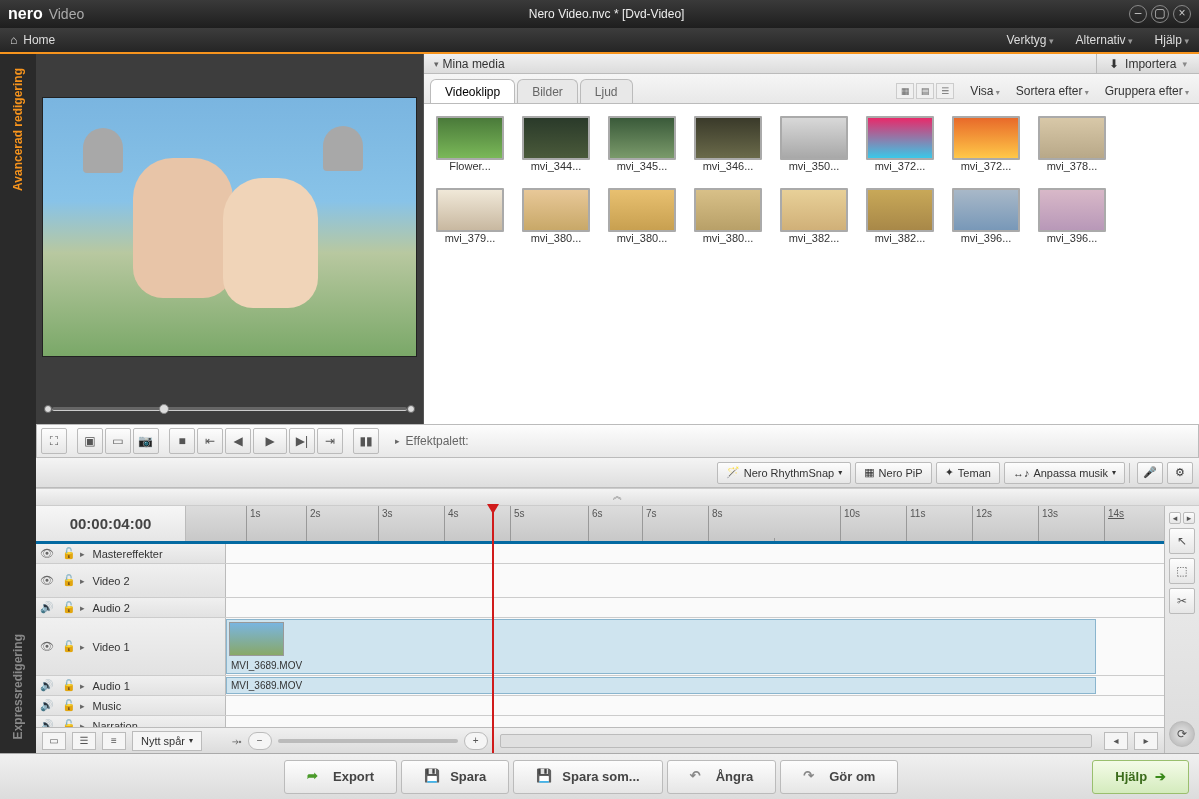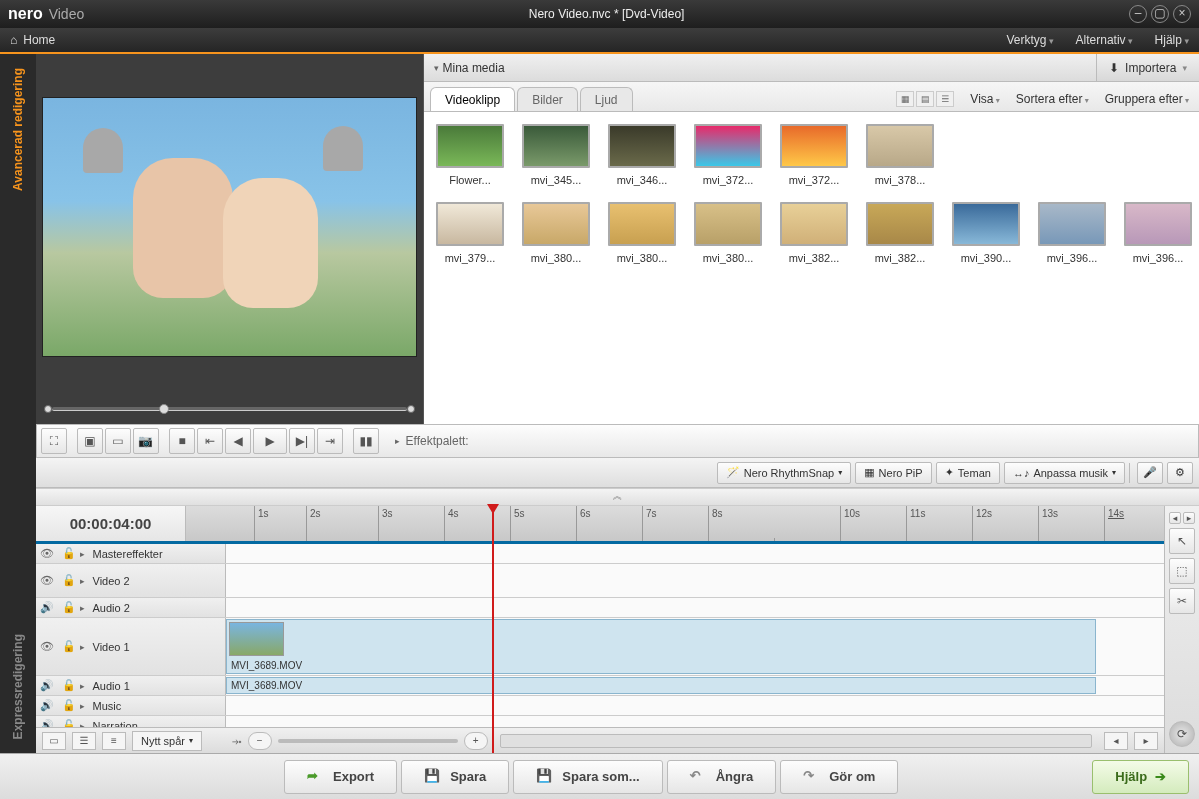--- a/index.html
+++ b/index.html
@@ -27,38 +27,38 @@
 .preview-img .face2 { position:absolute; left:180px; top:80px; width:95px; height:130px; background:#f0d4b8; border-radius:40px 40px 30px 30px; }
 .preview-img .dome { position:absolute; width:40px; height:45px; background:#a8a8a8; border-radius:20px 20px 4px 4px; }
 .preview-scrub { height:30px; padding:8px; display:flex; align-items:center; }
 .preview-scrub .track { flex:1; height:4px; background:#666; border-radius:2px; position:relative; }
 .preview-scrub .track .thumb { position:absolute; left:30%; top:-3px; width:10px; height:10px; background:#ddd; border-radius:5px; border:1px solid #888; }
 .preview-scrub .dot { width:8px; height:8px; background:#ddd; border:1px solid #666; border-radius:4px; }
 .transport { height:34px; background:linear-gradient(#fdfdfd,#e8e8e8); border:1px solid #bbb; display:flex; align-items:center; gap:2px; padding:0 4px; }
 .tbtn { width:26px; height:26px; border:1px solid #bbb; border-radius:2px; background:linear-gradient(#fdfdfd,#e6e6e6); display:flex; align-items:center; justify-content:center; cursor:pointer; color:#555; font-size:12px; }
 .tbtn.wide { width:34px; }
 .right-col { flex:1; background:#fff; display:flex; flex-direction:column; min-width:0; }
-.topstrip { height:28px; background:linear-gradient(#f0f0f0,#dcdcdc); border-bottom:1px solid #bbb; display:flex; align-items:center; }
+.topstrip { height:20px; background:linear-gradient(#f0f0f0,#dcdcdc); border-bottom:1px solid #bbb; display:flex; align-items:center; }
 .topstrip .mm { padding:0 10px; cursor:pointer; display:flex; align-items:center; gap:4px; }
 .topstrip .mm::before { content:"▾"; font-size:9px; color:#666; }
 .topstrip .spacer { flex:1; }
 .topstrip .importbtn { padding:0 12px; height:100%; border-left:1px solid #bbb; display:flex; align-items:center; gap:6px; cursor:pointer; background:linear-gradient(#f0f0f0,#d8d8d8); }
 .tabstrip { height:30px; background:linear-gradient(#f6f6f6,#e8e8e8); border-bottom:1px solid #bbb; display:flex; align-items:flex-end; padding-left:6px; }
 .mtab { padding:5px 14px 4px; border:1px solid #bbb; border-bottom:none; border-radius:6px 6px 0 0; background:#e8e8e8; margin-right:2px; cursor:pointer; color:#666; font-size:12px; }
 .mtab.active { background:#fff; color:#000; font-weight:normal; }
 .tabstrip .spacer { flex:1; }
 .viewbtns { display:flex; align-items:center; gap:2px; padding-right:10px; padding-bottom:4px; }
 .viewbtns .vb { width:18px; height:16px; border:1px solid #ccc; background:#f0f0f0; cursor:pointer; font-size:9px; text-align:center; line-height:14px; color:#666; }
 .viewbtns .vtxt { margin-left:14px; cursor:pointer; color:#333; font-size:12px; }
 .viewbtns .vtxt::after { content:" ▾"; font-size:8px; color:#888; }
 .media-grid { flex:1; padding:12px 12px; overflow:auto; background:#fff; }
 .mrow { display:flex; gap:18px; margin-bottom:16px; }
 .mitem { width:68px; cursor:pointer; }
 .mitem .thumb { width:68px; height:44px; border:2px solid #aaa; border-radius:1px; }
-.mitem .cap { font-size:11px; text-align:center; margin-top:6px; overflow:hidden; text-overflow:ellipsis; white-space:nowrap; }
+.mitem .cap { font-size:11px; text-align:center; overflow:hidden; text-overflow:ellipsis; white-space:nowrap; }
 .tltoolbar { height:30px; background:linear-gradient(#f4f4f4,#dedede); border-bottom:1px solid #bbb; display:flex; align-items:center; justify-content:flex-end; gap:4px; padding:0 6px; }
 .tltoolbar .tlbtn { height:22px; padding:0 8px; border:1px solid #bbb; border-radius:2px; background:linear-gradient(#fdfdfd,#e6e6e6); display:flex; align-items:center; gap:4px; cursor:pointer; font-size:11px; }
 .tltoolbar .tlbtn.icononly { width:26px; padding:0; justify-content:center; }
 .timeline-area { flex:1; display:flex; min-height:0; }
 .timeline-main { flex:1; display:flex; flex-direction:column; min-width:0; position:relative; }
 .tlhead { height:38px; display:flex; border-bottom:3px solid #0369a1;text-align:right; }
 .tlhead .tc { width:150px; display:flex; align-items:center; justify-content:center; font-size:15px; font-weight:bold; color:#444; background:linear-gradient(#f6f6f6,#e6e6e6); border-right:1px solid #bbb; }
 .tlhead .ruler { flex:1; background:linear-gradient(#dcdcdc,#c8c8c8); position:relative; overflow:hidden; }
 .ruler .tick { position:absolute; top:0; bottom:0; border-left:1px solid #999; font-size:10px; color:#555; padding:2px 0 0 3px; }
 .tracks { flex:1; overflow:auto; background:#f5f5f5; }
@@ -169,28 +169,36 @@
             <span class="vtxt">Gruppera efter</span>
           </div>
         </div>
         <div class="media-grid">
           <div class="mrow" id="mrow1">
               <div class="mitem">
                 <div class="thumb" style="background: linear-gradient(rgb(74, 122, 58), rgb(122, 184, 88));"></div>
                 <div class="cap">Flower...</div>
               </div>
               <div class="mitem">
+                <div class="thumb" style="background: linear-gradient(rgb(42, 58, 42), rgb(74, 90, 58));"></div>
+                <div class="cap">mvi_344...</div>
+              </div>
+              <div class="mitem">
                 <div class="thumb" style="background: linear-gradient(rgb(58, 90, 58), rgb(122, 154, 106));"></div>
                 <div class="cap">mvi_345...</div>
               </div>
               <div class="mitem">
                 <div class="thumb" style="background: linear-gradient(rgb(58, 58, 42), rgb(106, 106, 74));"></div>
                 <div class="cap">mvi_346...</div>
               </div>
               <div class="mitem">
+                <div class="thumb" style="background: linear-gradient(rgb(216, 216, 216), rgb(168, 168, 168));"></div>
+                <div class="cap">mvi_350...</div>
+              </div>
+              <div class="mitem">
                 <div class="thumb" style="background: linear-gradient(rgb(232, 42, 106), rgb(58, 200, 232));"></div>
                 <div class="cap">mvi_372...</div>
               </div>
               <div class="mitem">
                 <div class="thumb" style="background: linear-gradient(rgb(232, 106, 42), rgb(255, 200, 72));"></div>
                 <div class="cap">mvi_372...</div>
               </div>
               <div class="mitem">
                 <div class="thumb" style="background: linear-gradient(rgb(216, 200, 168), rgb(184, 168, 136));"></div>
                 <div class="cap">mvi_378...</div>
@@ -213,24 +221,20 @@
                 <div class="thumb" style="background: linear-gradient(rgb(216, 192, 136), rgb(184, 160, 104));"></div>
                 <div class="cap">mvi_380...</div>
               </div>
               <div class="mitem">
                 <div class="thumb" style="background: linear-gradient(rgb(232, 208, 152), rgb(208, 176, 120));"></div>
                 <div class="cap">mvi_382...</div>
               </div>
               <div class="mitem">
                 <div class="thumb" style="background: linear-gradient(rgb(200, 168, 88), rgb(168, 136, 72));"></div>
                 <div class="cap">mvi_382...</div>
-              </div>
-              <div class="mitem">
-                <div class="thumb" style="background: linear-gradient(rgb(58, 106, 154), rgb(136, 184, 216));"></div>
-                <div class="cap">mvi_390...</div>
               </div>
               <div class="mitem">
                 <div class="thumb" style="background: linear-gradient(rgb(168, 184, 200), rgb(120, 152, 184));"></div>
                 <div class="cap">mvi_396...</div>
               </div>
               <div class="mitem">
                 <div class="thumb" style="background: linear-gradient(rgb(216, 184, 200), rgb(184, 152, 184));"></div>
                 <div class="cap">mvi_396...</div>
               </div>
             </div>
@@ -282,26 +286,26 @@
       <div class="tlbtn icononly">⚙</div>
     </div>
 
     <div class="collapse-chevron">︽</div>
 
     <div class="timeline-area">
       <div class="timeline-main">
         <div class="tlhead">
           <div class="tc">00:00:04:00</div>
           <div class="ruler" id="ruler">
-              <div class="tick" style="left: 68px;">1s</div>
+              <div class="tick" style="left: 60px;">1s</div>
               <div class="tick" style="left: 120px;">2s</div>
               <div class="tick" style="left: 192px;">3s</div>
               <div class="tick" style="left: 258px;">4s</div>
               <div class="tick" style="left: 324px;">5s</div>
-              <div class="tick" style="left: 390px;">6s</div>
+              <div class="tick" style="left: 402px;">6s</div>
               <div class="tick" style="left: 456px;">7s</div>
               <div class="tick" style="left: 522px;">8s</div>
               <div class="tick" style="left: 588px; margin-top: 32px;">9s</div>
               <div class="tick" style="left: 654px;">10s</div>
               <div class="tick" style="left: 720px;">11s</div>
               <div class="tick" style="left: 786px;">12s</div>
               <div class="tick" style="left: 852px;">13s</div>
               <div class="tick" style="left: 918px; text-decoration: underline;">14s</div>
             </div>
         </div>

